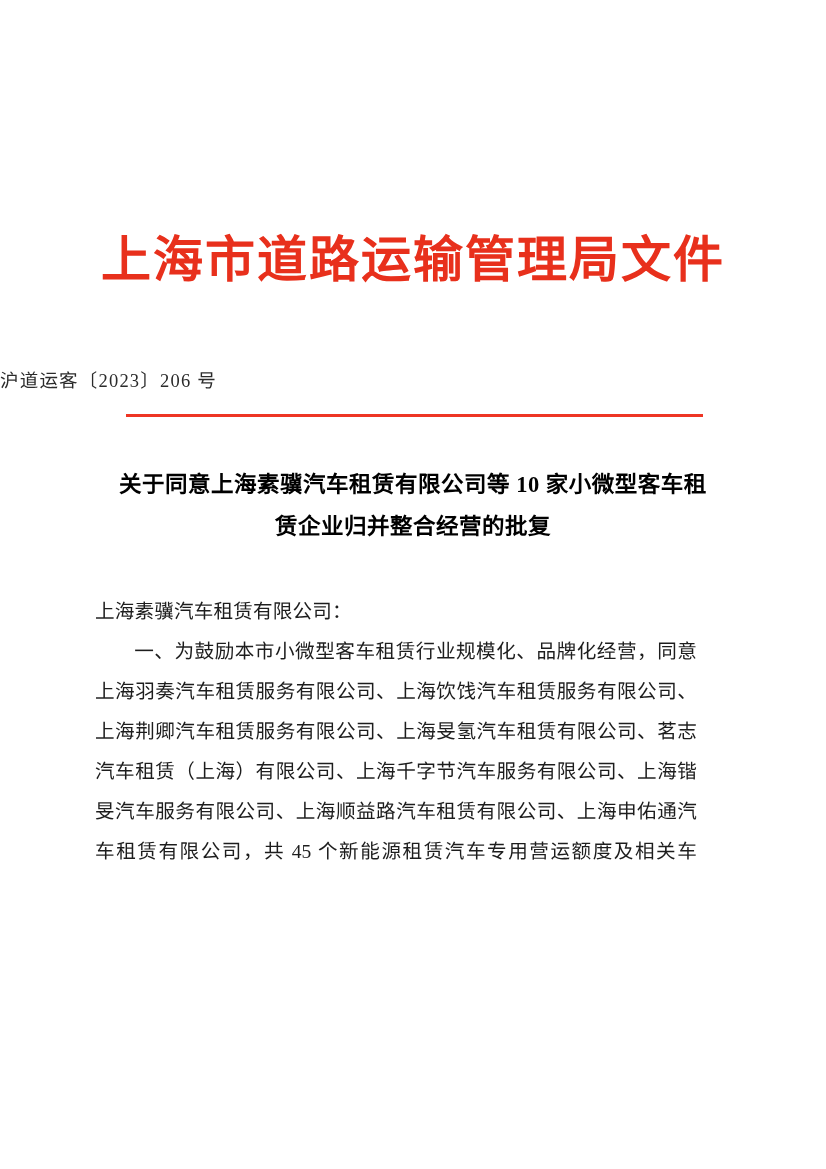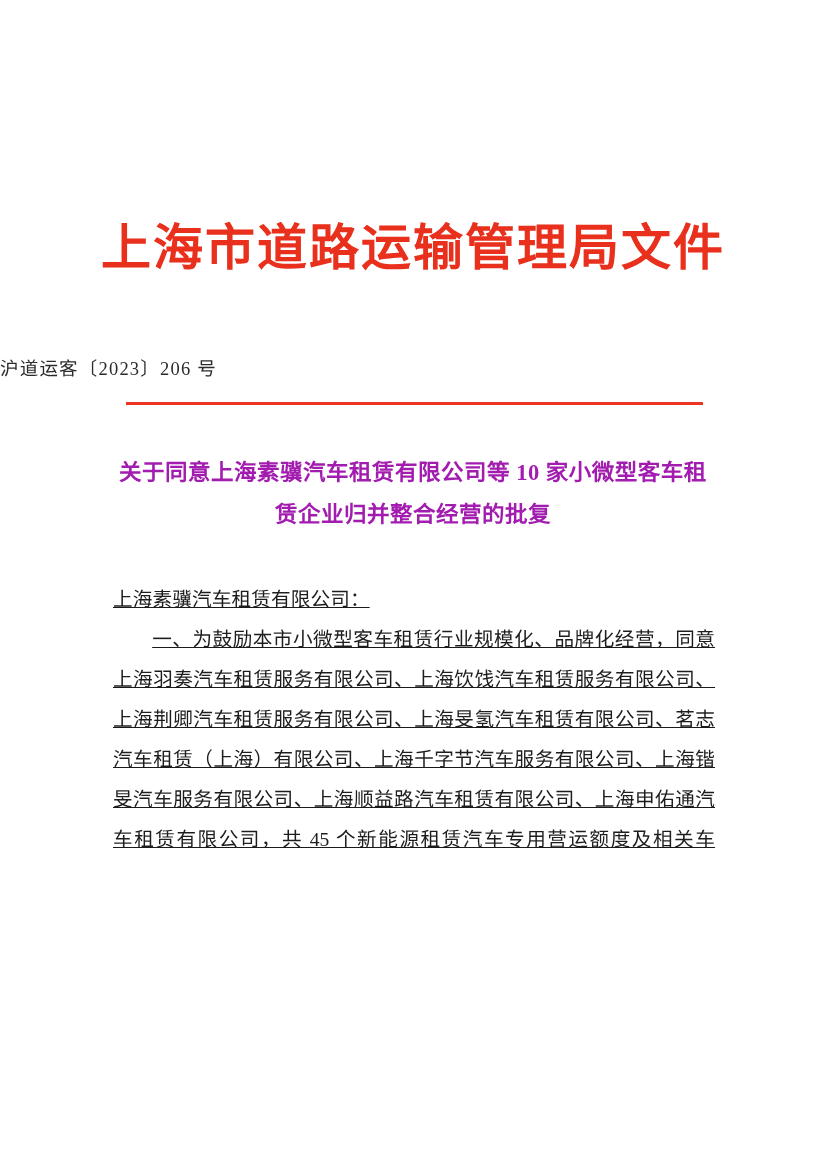--- a/index.html
+++ b/index.html
@@ -9,21 +9,21 @@
     background: #ffffff;
   }
   body {
     font-family: "Liberation Serif", "DejaVu Serif", serif;
     color: #1a1a1a;
   }
   .page {
     position: relative;
     width: 826px;
     height: 864px;
-    margin: 0 auto;
+    margin: 12px auto;
     background: #ffffff;
     overflow: hidden;
     box-sizing: border-box;
   }
   .doc-header {
     position: absolute;
     top: 218px;
     left: 0;
     width: 826px;
     text-align: center;
@@ -59,28 +59,27 @@
   .doc-title {
     position: absolute;
     top: 452px;
     left: 113px;
     width: 600px;
     text-align: center;
     font-size: 22.5px;
     font-weight: 700;
     line-height: 42px;
     letter-spacing: 0.5px;
-    color: #a21caf;
+    color: #000000;
   }
   .body-block {
     position: absolute;
     top: 580px;
-    left: 113px;
+    left: 95px;
     width: 602px;
-    text-decoration: underline;
   }
   .para {
     font-size: 19.6px;
     line-height: 40px;
     letter-spacing: 0.15px;
     text-align: justify;
     text-align-last: left;
     color: #1d1d1d;
     margin: 0;
     text-justify: inter-ideograph;

